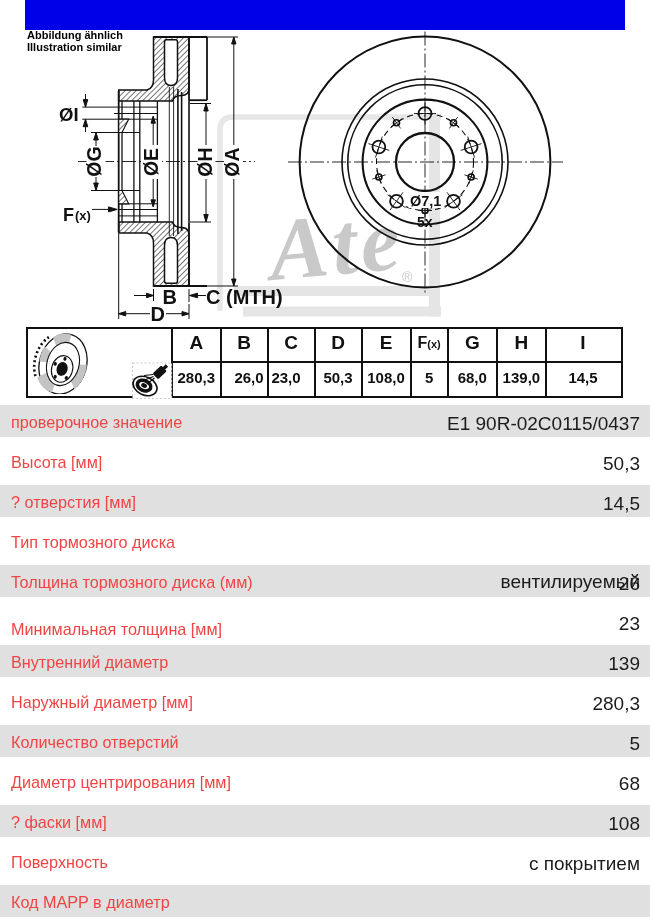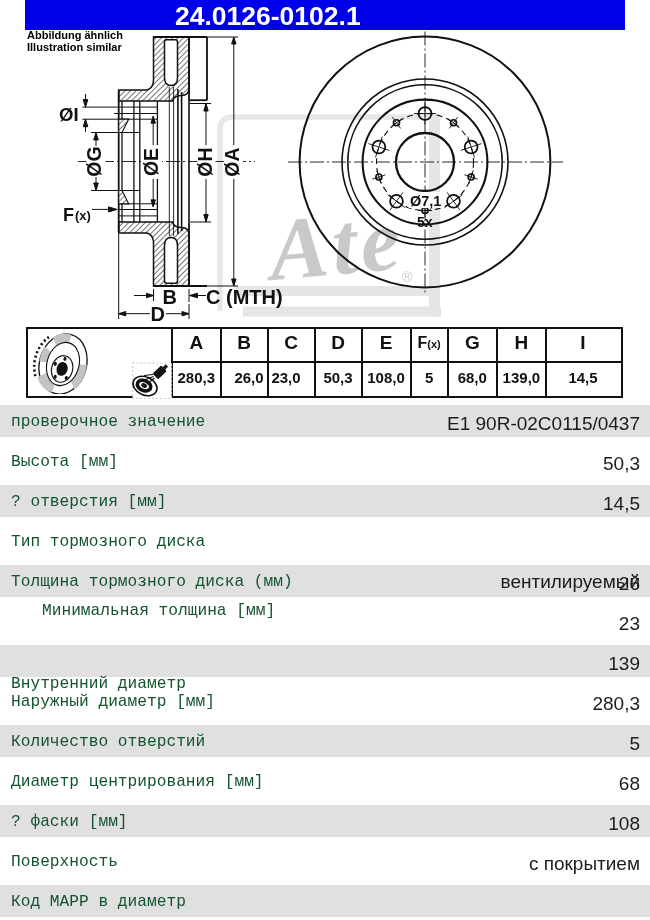--- a/index.html
+++ b/index.html
@@ -9,21 +9,21 @@
 #hdr span{position:absolute;top:1px;}
 #note{position:absolute;left:27px;top:30px;font-size:11px;font-weight:bold;color:#000;line-height:11.5px;}
 #drw{position:absolute;left:0;top:0;}
 #tbl{position:absolute;left:26px;top:327px;width:596.5px;height:70.5px;border:2.5px solid #111;background:#fff;box-sizing:border-box;}
 .vline{position:absolute;top:0;bottom:0;width:2px;background:#111;}
 .hline{position:absolute;left:143.3px;right:0;top:32.4px;height:2px;background:#111;}
 .th{position:absolute;top:0;height:32px;line-height:27px;text-align:center;font-weight:bold;font-size:19px;color:#111;}
 .td{position:absolute;top:34px;height:30px;line-height:30px;text-align:center;font-weight:bold;font-size:15px;color:#111;}
 .row{position:absolute;left:0;width:650px;height:32px;}
 .gray{background:#e0e0e0;}
-.lab{position:absolute;left:11px;font-size:16.2px;color:#14532d;font-family:Liberation Mono, monospace;}
+.lab{position:absolute;left:11px;font-size:16.2px;color:#ef4444;}
 .val{position:absolute;right:10px;font-size:19px;color:#1c1c1c;text-align:right;}
 </style>
 </head>
 <body>
 <div id="page">
 
 <svg id="drw" width="650" height="330" viewBox="0 0 650 330">
 <defs>
 <pattern id="hat" width="3.9" height="3.9" patternUnits="userSpaceOnUse" patternTransform="rotate(45)">
 <rect width="3.9" height="3.9" fill="#fff"></rect>
@@ -221,21 +221,20 @@
 </g>
 
 <g font-weight="bold" font-size="15px">
   <rect x="408.5" y="192" width="33" height="16" fill="#fff"></rect>
   <text x="410" y="205.5" fill="#111" font-size="14.5px">Ø7,1</text>
   <text x="417" y="226.5" fill="#111" font-size="14px">5x</text>
 </g>
 </svg>
 
 <div id="hdr">
-      <span style="left:150px;">24.0126-0102.1</span>
     </div>
 
 <div id="note">Abbildung ähnlich<br>Illustration similar</div>
 
 <div id="tbl">
   <div class="vline" style="left:143.3px;"></div>
   <div class="vline" style="left:191.5px;"></div>
   <div class="vline" style="left:238.5px;"></div>
   <div class="vline" style="left:285.5px;"></div>
   <div class="vline" style="left:332.5px;"></div>
@@ -330,24 +329,24 @@
 
   <div class="lab" style="top:493px;">? отверстия [мм]</div>
       <div class="val" style="top:493px;">14,5</div>
 
   <div class="lab" style="top:533px;">Тип тормозного диска</div>
       <div class="val" style="top:533px;margin-top:38px;">вентилируемый</div>
 
   <div class="lab" style="top:573px;">Толщина тормозного диска (мм)</div>
       <div class="val" style="top:573px;">26</div>
 
-  <div class="lab" style="top:602px;margin-left:31px;">Минимальная толщина [мм]</div>
+  <div class="lab" style="top:620px;">Минимальная толщина [мм]</div>
       <div class="val" style="top:613px;">23</div>
 
-  <div class="lab" style="top:653px;margin-top:22px;">Внутренний диаметр</div>
+  <div class="lab" style="top:653px;">Внутренний диаметр</div>
       <div class="val" style="top:653px;">139</div>
 
   <div class="lab" style="top:693px;">Наружный диаметр [мм]</div>
       <div class="val" style="top:693px;">280,3</div>
 
   <div class="lab" style="top:733px;">Количество отверстий</div>
       <div class="val" style="top:733px;">5</div>
 
   <div class="lab" style="top:773px;">Диаметр центрирования [мм]</div>
       <div class="val" style="top:773px;">68</div>

